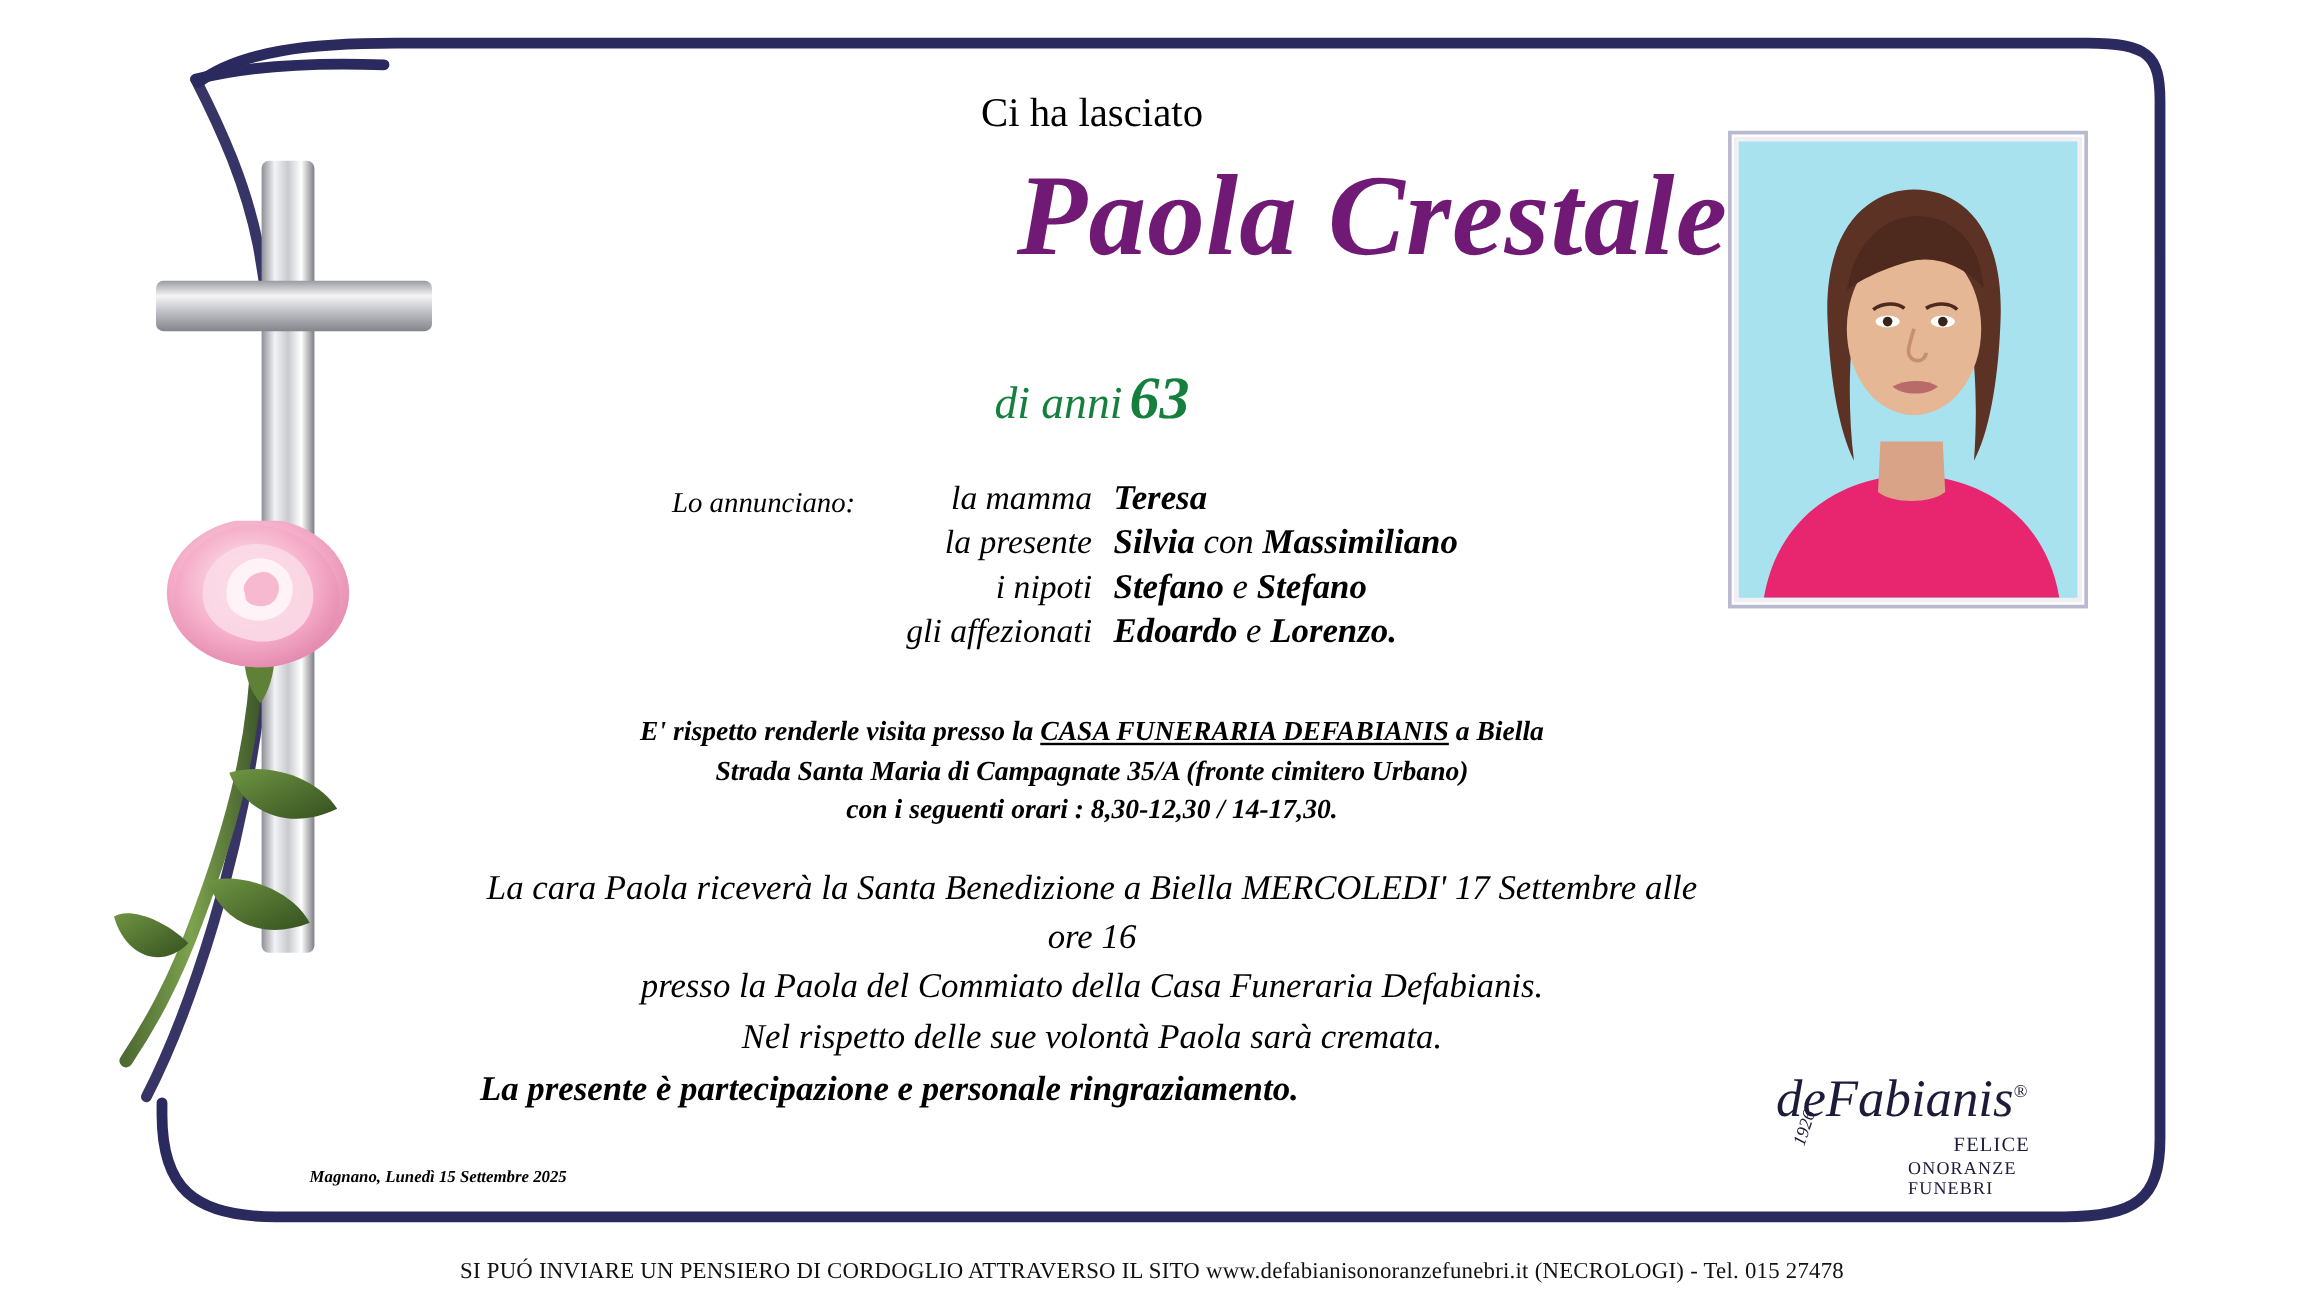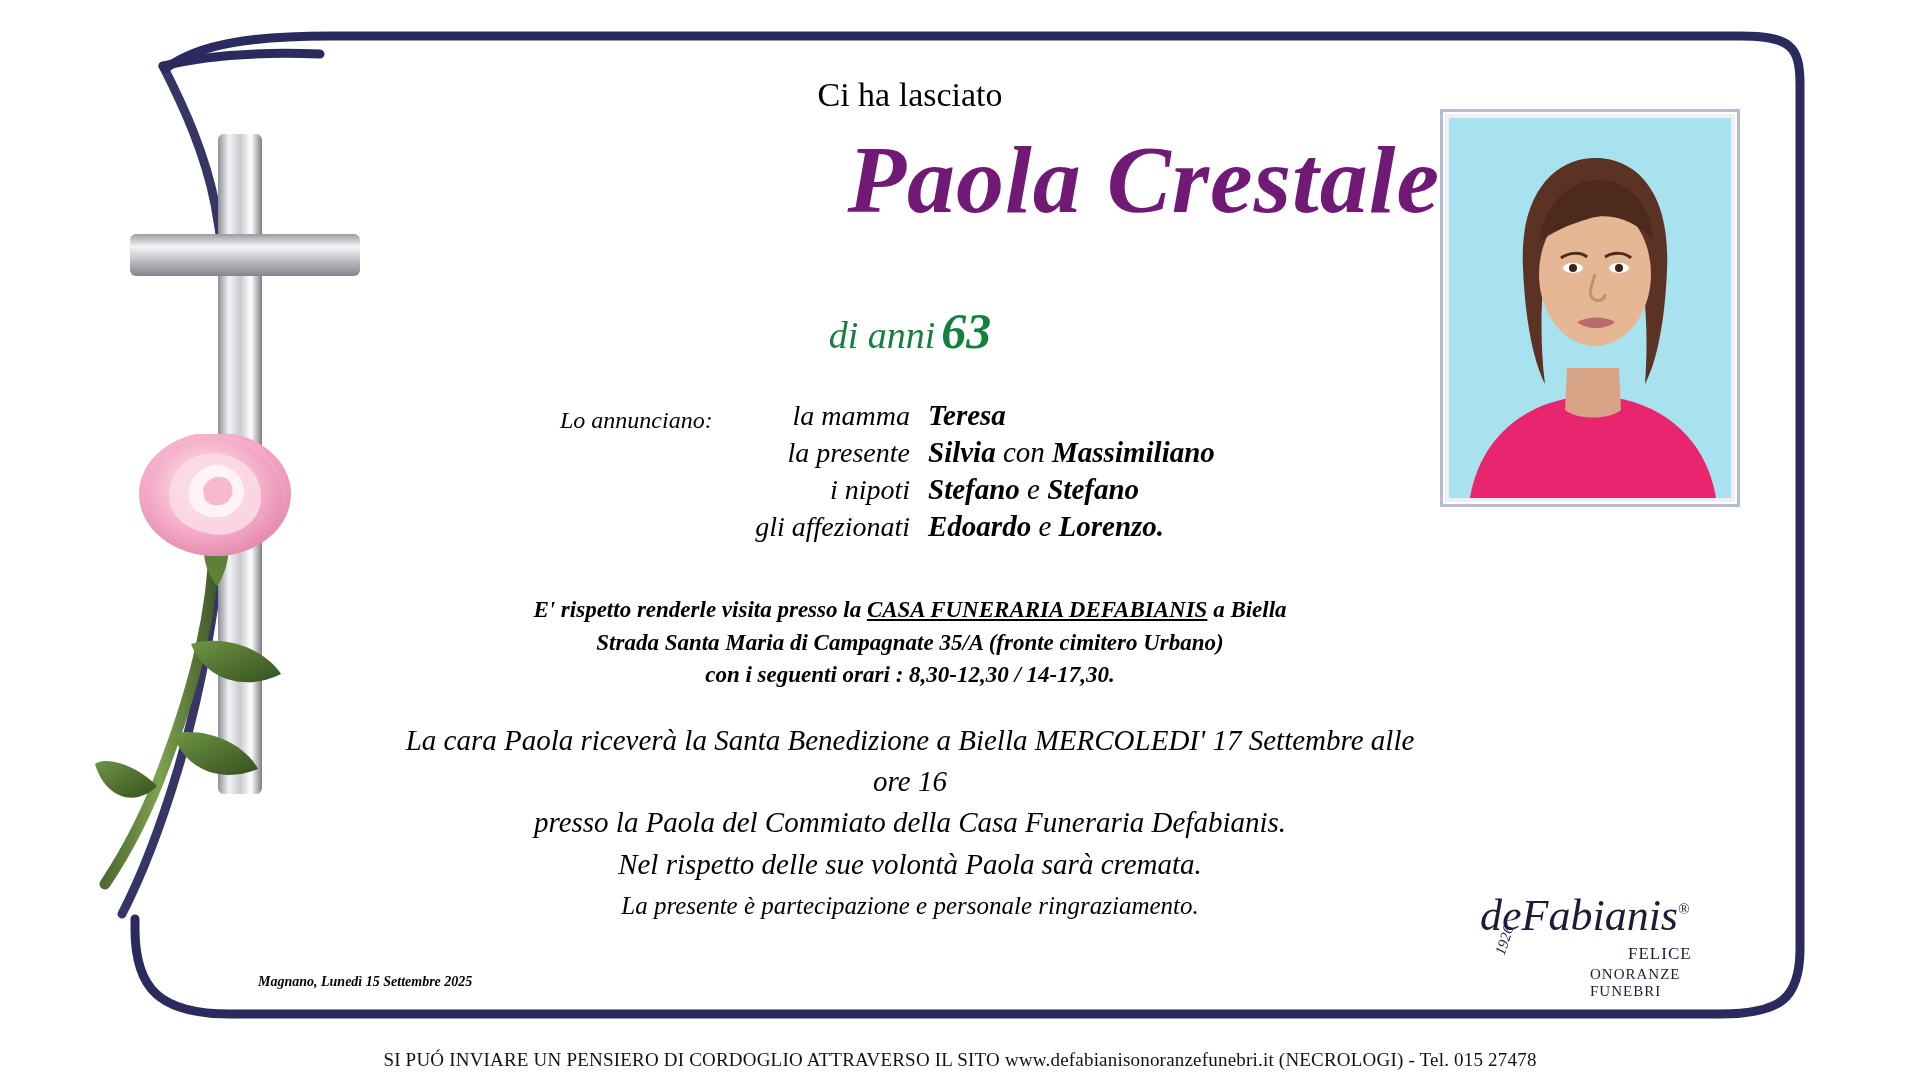--- a/index.html
+++ b/index.html
@@ -173,23 +173,23 @@
     font-style: italic;
     line-height: 1.42;
     color: #000;
   }
 
   .thanks {
     position: absolute;
     left: 400px;
     top: 878px;
     width: 1020px;
-    text-align: center;
-    font-size: 25px;
-    font-weight: normal;
+    text-align: left;
+    font-size: 29px;
+    font-weight: bold;
     font-style: italic;
     color: #000;
   }
 
   .place-date {
     position: absolute;
     left: 258px;
     top: 960px;
     font-size: 14px;
     font-weight: bold;

